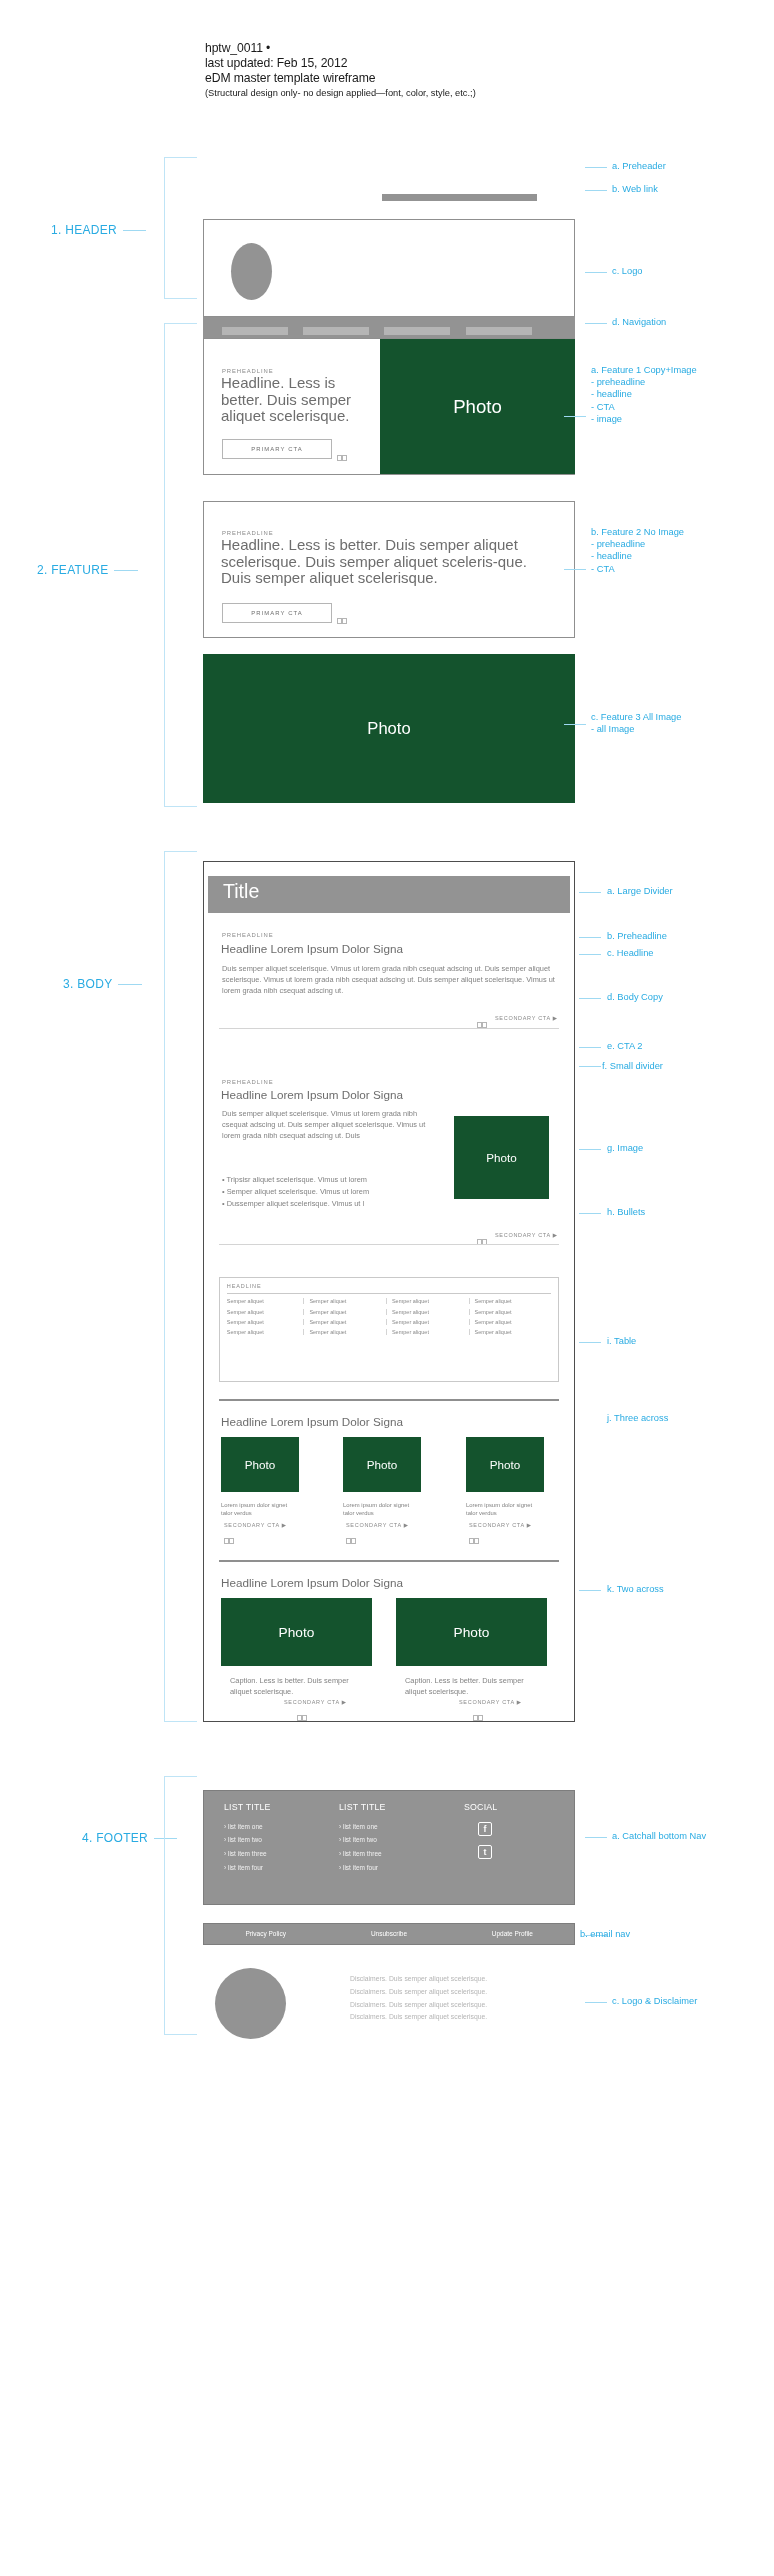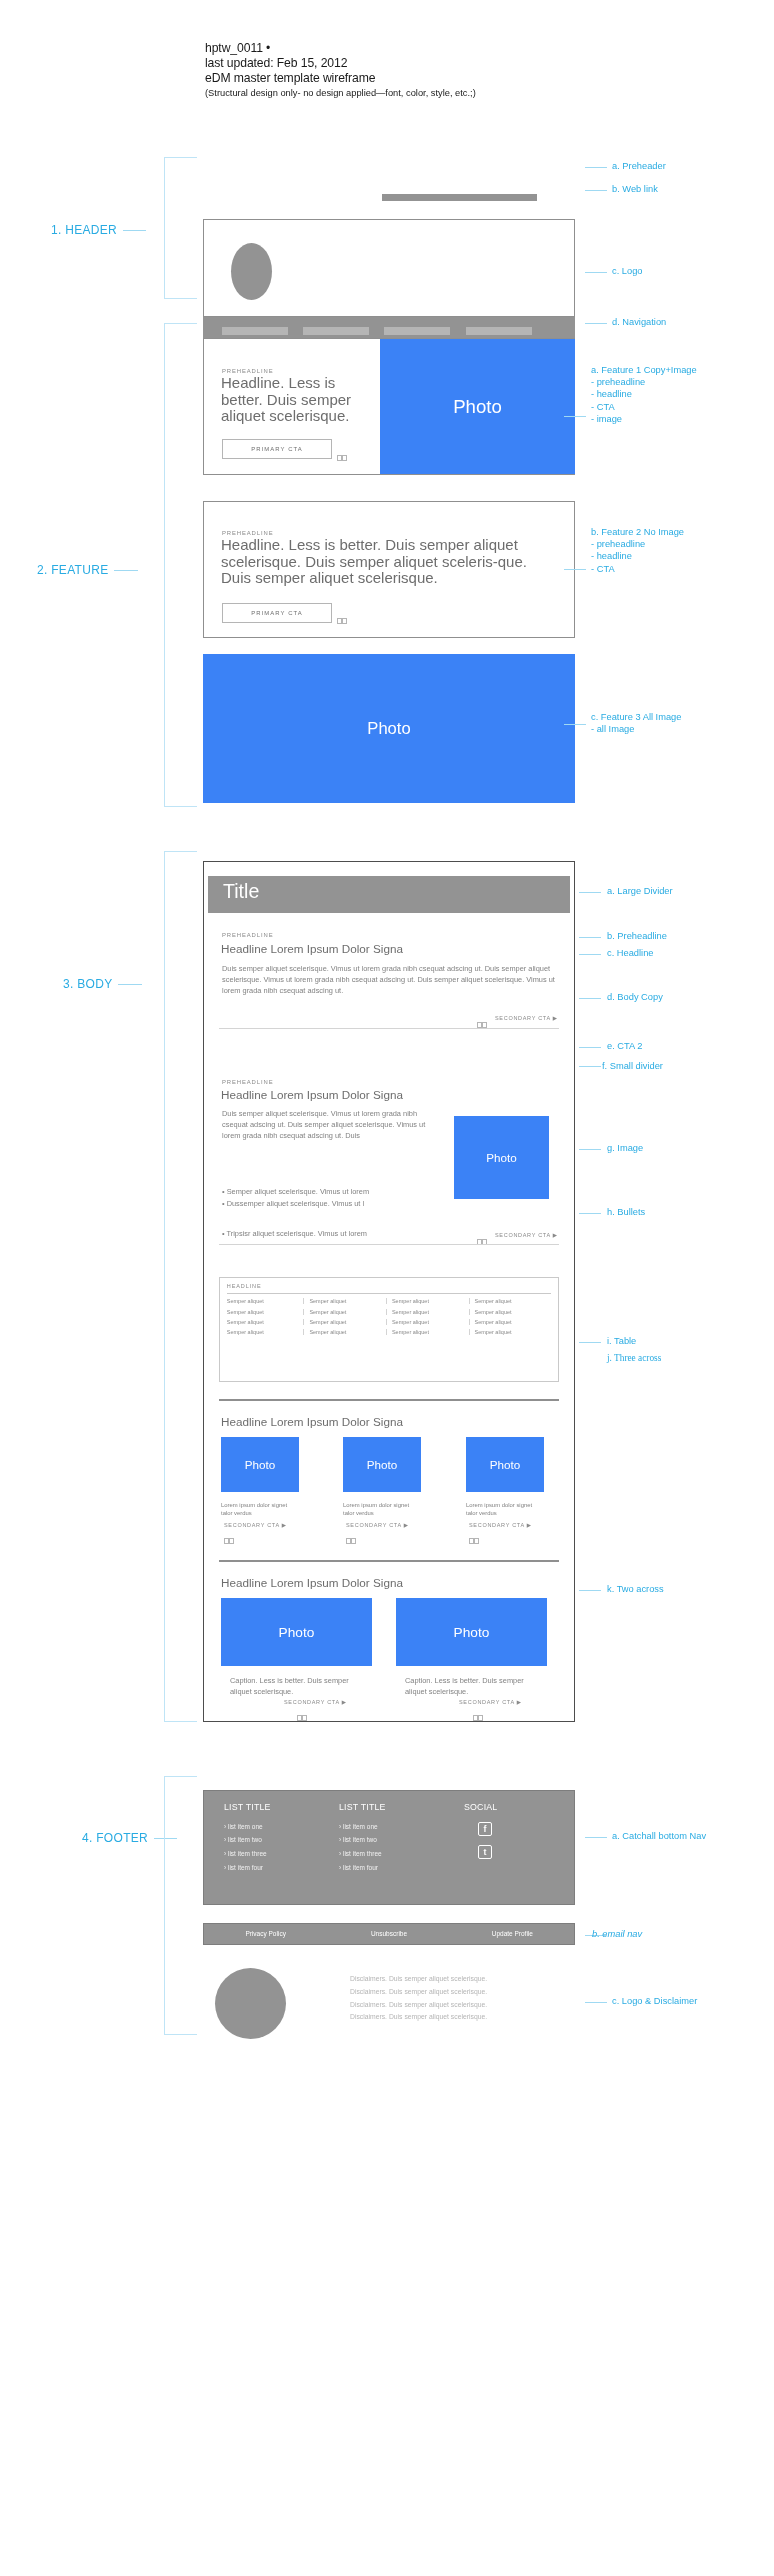--- a/index.html
+++ b/index.html
@@ -73,21 +73,21 @@
     background: #9fd9f2;
   }
 
   
   .wf { position: absolute; }
 
   .gray { background: #939393; }
   .graylite { background: #a6a6a6; }
 
   .photo-box {
-    background: #3b82f6;
+    background: #14532d;
     color: #ffffff;
     display: flex;
     align-items: center;
     justify-content: center;
     font-weight: 300;
   }
 
   .bordered { border: 1px solid #8f8f8f; background: #fff; }
 
   .preheadline {
@@ -333,21 +333,21 @@
 <div class="anno-line" style="left:579px; top:1047px; width:21.5px;"></div>
 <div class="anno" style="left:607px; top:1040px;">e.  CTA 2</div>
 <div class="anno-line" style="left:579px; top:1066px; width:21.5px;"></div>
 <div class="anno" style="left:602px; top:1060px;">f.  Small divider</div>
 
 <div class="wf hr-small" style="left:219px; top:1028px; width:340px;"></div>
 
 <div class="wf preheadline" style="left:222px; top:1079px;">PREHEADLINE</div>
 <div class="wf headline-md" style="left:221px; top:1088px; width:333px; font-size:11.7px;">Headline Lorem Ipsum Dolor Signa</div>
 <div class="wf bodycopy" style="left:222px; top:1108px; width:215px;">Duis semper aliquet scelerisque. Vimus ut lorem grada nibh csequat adscing ut. Duis semper aliquet scelerisque. Vimus ut lorem grada nibh csequat adscing ut. Duis</div>
-<div class="wf bodycopy" style="left:222px; top:1228px; width:225px;">• Tripsisr aliquet scelerisque. Vimus ut lorem</div>
+<div class="wf bodycopy" style="left:222px; top:1174px; width:225px;">• Tripsisr aliquet scelerisque. Vimus ut lorem</div>
 <div class="wf bodycopy" style="left:222px; top:1186px; width:225px;">• Semper aliquet scelerisque. Vimus ut lorem</div>
 <div class="wf bodycopy" style="left:222px; top:1198px; width:225px;">• Dussemper aliquet scelerisque. Vimus ut l</div>
 <div class="wf photo-box" style="left:454px; top:1116px; width:95px; height:83px; font-size:11.7px;">Photo</div>
 <div class="wf" style="left:477px; top:1232px;">
   <span class="minibox"></span><span class="minibox"></span>
 </div>
 <div class="wf cta-secondary" style="left:495px; top:1232px;">SECONDARY CTA ▶</div>
 
 <div class="anno-line" style="left:579px; top:1149px; width:21.5px;"></div>
 <div class="anno" style="left:607px; top:1142px;">g.  Image</div>
@@ -406,21 +406,21 @@
   <span class="minibox"></span><span class="minibox"></span>
 </div>
 
 <div class="wf photo-box" style="left:466px; top:1437px; width:78px; height:55px; font-size:11.7px;">Photo</div>
 <div class="wf bodycopy" style="left:466px; top:1501px; width:74px; font-size:5.9px; line-height:8.3px;">Lorem ipsum dolor signet talor verdus</div>
 <div class="wf cta-secondary" style="left:469px; top:1522px;">SECONDARY CTA ▶</div>
 <div class="wf" style="left:469px; top:1531px;">
   <span class="minibox"></span><span class="minibox"></span>
 </div>
 
-<div class="anno" style="left:607px; top:1352px;font-family:Liberation Serif, serif;">j. Three across</div>
+<div class="anno" style="left:607px; top:1412px;">j. Three across</div>
 
 <div class="wf hr-med" style="left:219px; top:1560px; width:340px; height:2px;"></div>
 <div class="wf headline-md" style="left:221px; top:1576px; font-size:11.7px;">Headline Lorem Ipsum Dolor Signa</div>
 
 <div class="wf photo-box" style="left:221px; top:1598px; width:151px; height:68px; font-size:13.7px;">Photo</div>
 <div class="wf bodycopy" style="left:230px; top:1675px; width:137px;">Caption. Less is better. Duis semper aliquet scelerisque.</div>
 <div class="wf cta-secondary" style="left:284px; top:1699px;">SECONDARY CTA ▶</div>
 <div class="wf" style="left:297px; top:1708px;">
   <span class="minibox"></span><span class="minibox"></span>
 </div>
@@ -456,21 +456,21 @@
 <div class="anno-line" style="left:585px; top:1837px; width:21.5px;"></div>
 <div class="anno" style="left:612px; top:1830px;">a. Catchall bottom Nav</div>
 
 <div class="wf emailnav" style="left:203px; top:1923px; width:372px; height:21.5px;">
   <span>Privacy Policy</span>
   <span>Unsubscribe</span>
   <span>Update Profile</span>
 </div>
 
 <div class="anno-line" style="left:585px; top:1935px; width:21.5px;"></div>
-<div class="anno" style="left:592px; top:1928px;font-style:italic;">b. email nav</div>
+<div class="anno" style="left:580px; top:1928px;">b. email nav</div>
 
 <div class="wf circle" style="left:215px; top:1968px; width:71px; height:71px;"></div>
 <div class="wf disclaimer" style="left:350px; top:1974px;">Disclaimers. Duis semper aliquet scelerisque.</div>
 <div class="wf disclaimer" style="left:350px; top:1987px;">Disclaimers. Duis semper aliquet scelerisque.</div>
 <div class="wf disclaimer" style="left:350px; top:2000px;">Disclaimers. Duis semper aliquet scelerisque.</div>
 <div class="wf disclaimer" style="left:350px; top:2012px;">Disclaimers. Duis semper aliquet scelerisque.</div>
 
 <div class="anno-line" style="left:585px; top:2002px; width:21.5px;"></div>
 <div class="anno" style="left:612px; top:1995px;">c. Logo &amp; Disclaimer</div>
 

